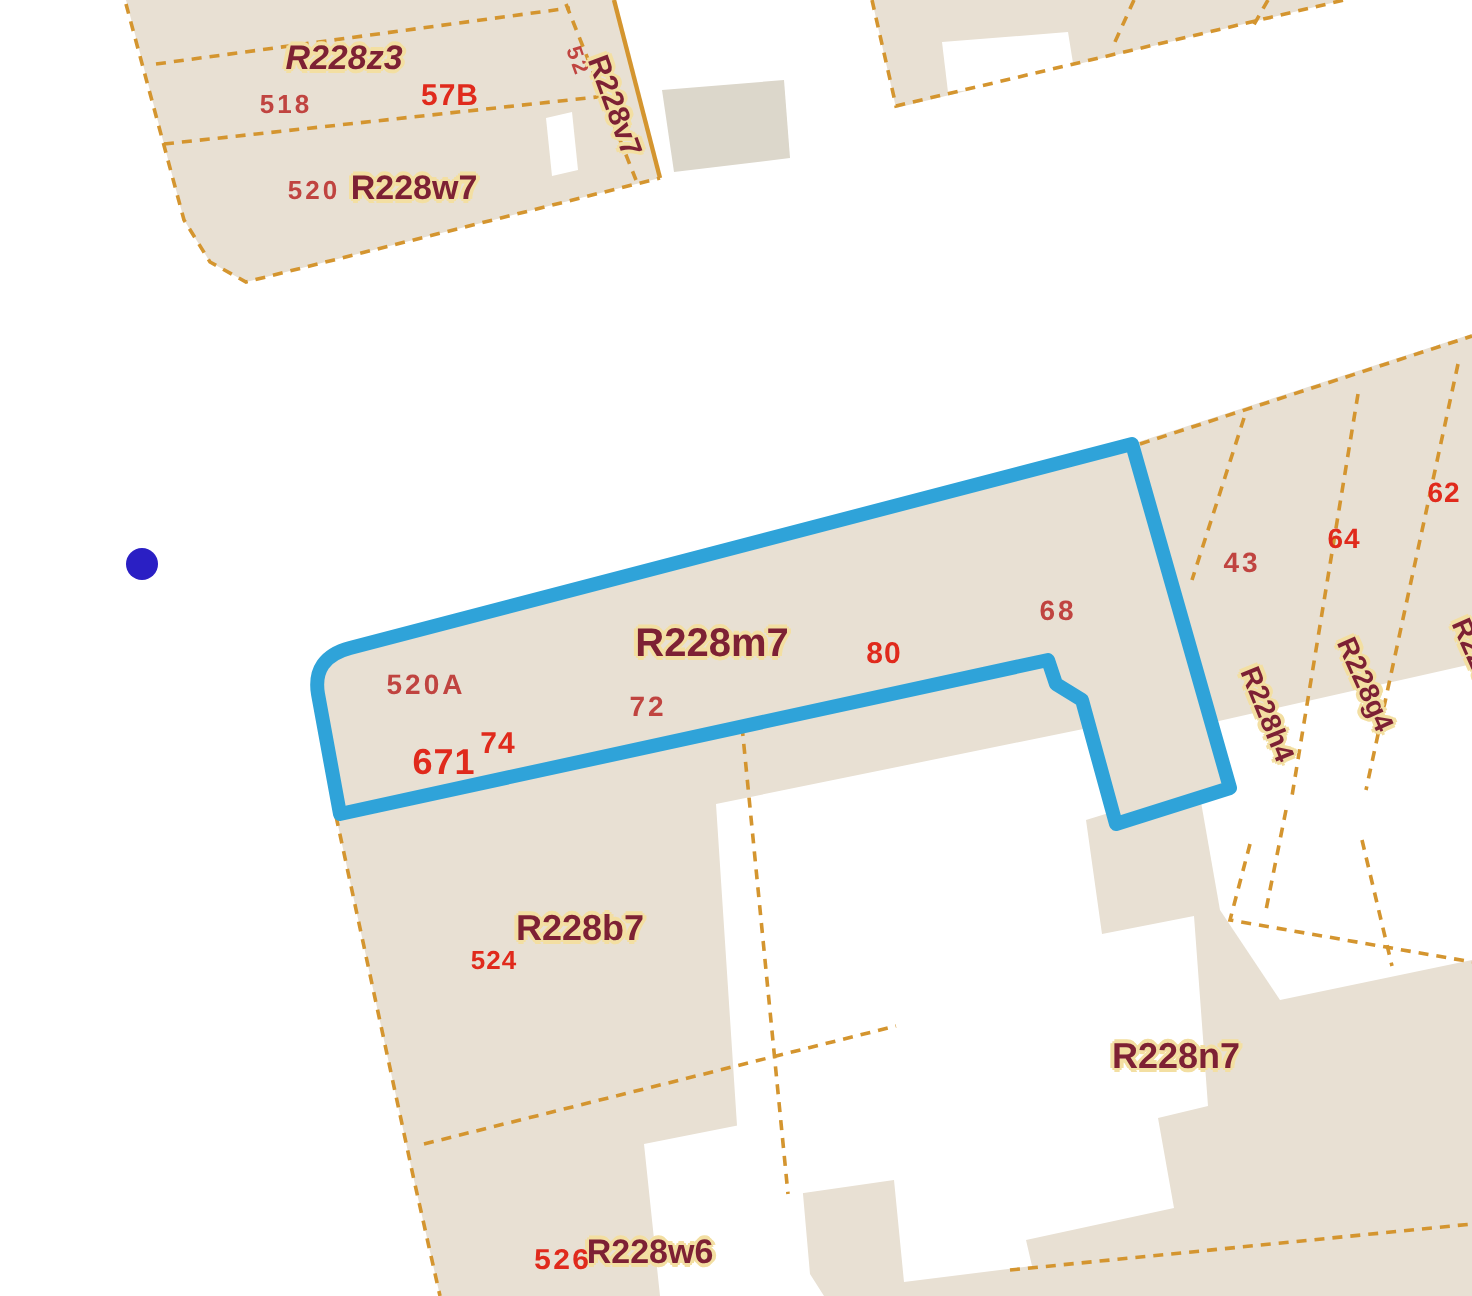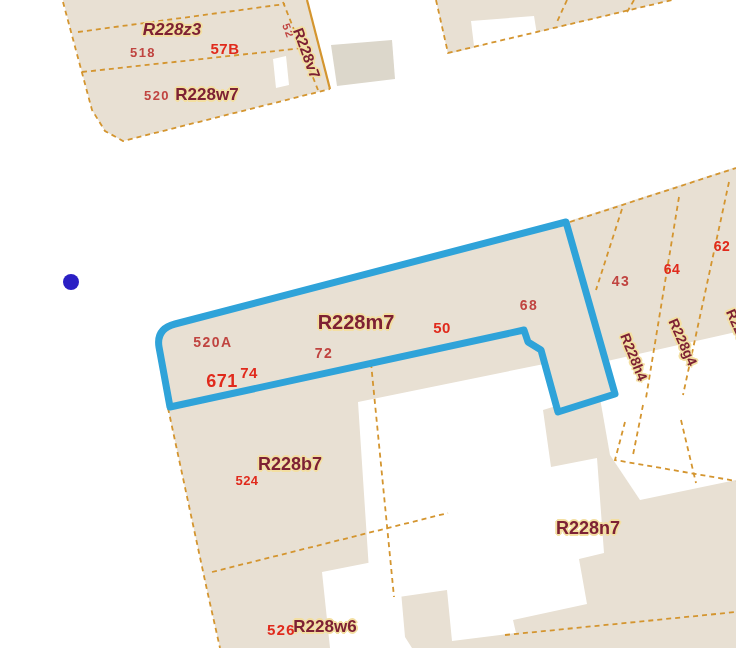--- a/index.html
+++ b/index.html
@@ -74,21 +74,21 @@
       <span class="label addr-bold" style="left: 225px; top: 48px; font-size: 15px; --rot: 0deg;">57B</span>
       <span class="label addr" style="left: 157px; top: 95px; font-size: 13px; --rot: 0deg;">520</span>
       <span class="label pid" style="left: 207px; top: 94px; font-size: 17px; text-align: center; --rot: 0deg;">R228w7</span>
       <span class="label addr" style="left: 288px; top: 31px; font-size: 11px; --rot: 70deg;">52</span>
       <span class="label pid" style="left: 307px; top: 53px; font-size: 15px; --rot: 70deg;">R228v7</span>
       <span class="label addr" style="left: 213px; top: 342px; font-size: 14px; --rot: 0deg;">520A</span>
       <span class="label addr-bold" style="left: 222px; top: 381px; font-size: 18px; --rot: 0deg;">671</span>
       <span class="label addr-bold" style="left: 249px; top: 372px; font-size: 15px; --rot: 0deg;">74</span>
       <span class="label addr" style="left: 324px; top: 353px; font-size: 14px; --rot: 0deg;">72</span>
       <span class="label pid" style="left: 356px; top: 322px; font-size: 20px; --rot: 0deg;">R228m7</span>
-      <span class="label addr-bold" style="left: 442px; top: 327px; font-size: 15px; --rot: 0deg;">50</span>
+      <span class="label addr-bold" style="left: 442px; top: 327px; font-size: 15px; --rot: 0deg;">80</span>
       <span class="label addr" style="left: 529px; top: 305px; font-size: 14px; --rot: 0deg;">68</span>
       <span class="label addr" style="left: 621px; top: 281px; font-size: 14px; --rot: 0deg;">43</span>
       <span class="label addr-bold" style="left: 672px; top: 269px; font-size: 14px; --rot: 0deg;">64</span>
       <span class="label addr-bold" style="left: 722px; top: 246px; font-size: 14px; --rot: 0deg;">62</span>
       <span class="label pid" style="left: 634px; top: 357px; font-size: 14px; --rot: 68deg;">R228h4</span>
       <span class="label pid" style="left: 683px; top: 342px; font-size: 14px; --rot: 66deg;">R228g4</span>
       <span class="label pid" style="left: 737px; top: 325px; font-size: 14px; --rot: 66deg;">R228</span>
       <span class="label pid" style="left: 290px; top: 464px; font-size: 18px; --rot: 0deg;">R228b7</span>
       <span class="label addr-bold" style="left: 247px; top: 480px; font-size: 13px; --rot: 0deg;">524</span>
       <span class="label pid" style="left: 588px; top: 528px; font-size: 18px; --rot: 0deg;">R228n7</span>

